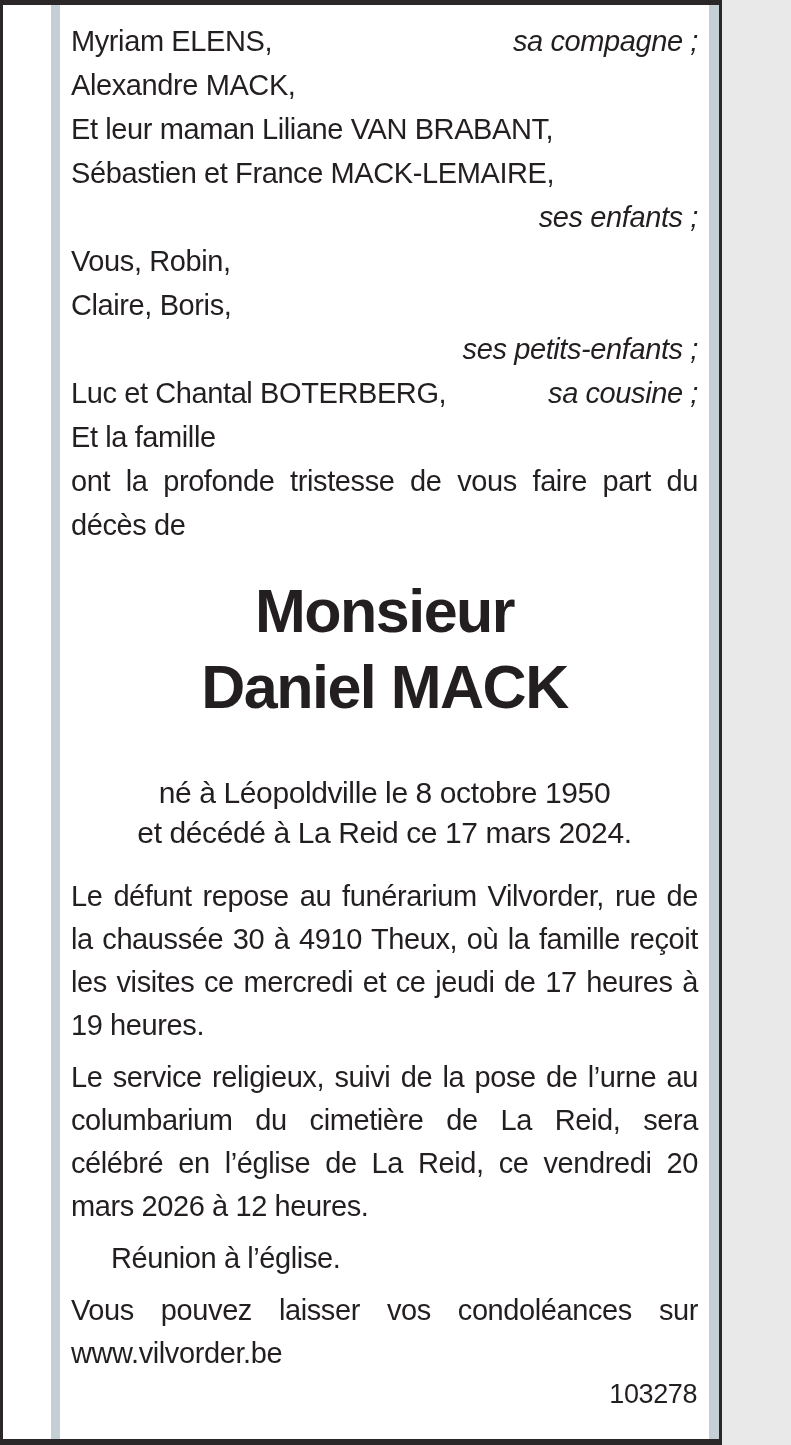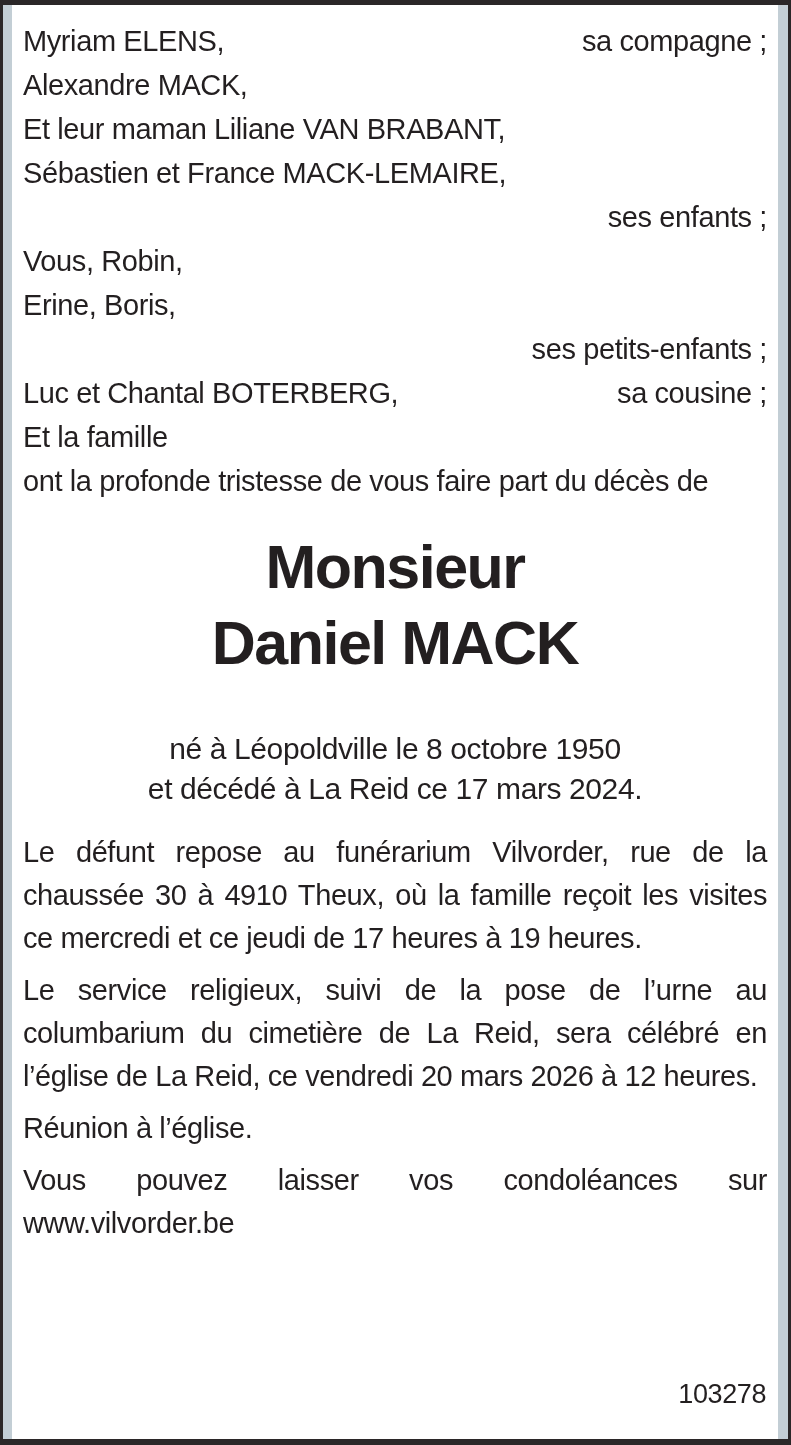--- a/index.html
+++ b/index.html
@@ -7,28 +7,29 @@
 
   html, body {
     width: 791px;
     background: #e9e9e9;
     font-family: "Liberation Sans", "DejaVu Sans", sans-serif;
   }
 
   
   .notice-card {
     position: relative;
-    width: 791px;
+    width: 722px;
     height: 1445px;
     background: #ffffff;
     border-top: 5px solid #2b2728;
     border-bottom: 6px solid #2b2728;
     border-left: 3px solid #2b2728;
     border-right: 3px solid #2b2728;
     overflow: hidden;
+    padding-left: 48px;
   }
 
   
   .notice-inner {
     position: relative;
     width: 100%;
     height: 100%;
     border-left: 9px solid #c3ced5;
     border-right: 10px solid #c3ced5;
     background: #ffffff;
@@ -40,21 +41,21 @@
   .family-row {
     display: flex;
     justify-content: space-between;
     align-items: baseline;
     font-size: 29px;
     line-height: 44px;
     letter-spacing: -0.4px;
     white-space: nowrap;
   }
   .family-name { text-align: left; }
-  .family-relation { text-align: right; }
+  .family-relation { font-style: italic; text-align: right; }
 
   
   .announcement {
     margin-top: 0;
     font-size: 29px;
     line-height: 44px;
     letter-spacing: -0.4px;
     text-align: justify;
     text-align-last: left;
   }
@@ -81,21 +82,21 @@
   
   .body-paragraphs { margin-top: 22px; }
   .body-paragraph {
     font-size: 29px;
     line-height: 43px;
     letter-spacing: -0.4px;
     text-align: justify;
     text-align-last: left;
     margin-top: 9px;
   }
-  .body-paragraph.no-justify { text-align: center; }
+  .body-paragraph.no-justify { text-align: center; margin-left: 40px; }
 
   
   .reference-number {
     position: absolute;
     right: 12px;
     bottom: 30px;
     font-size: 27px;
     line-height: 30px;
     letter-spacing: -0.4px;
   }
@@ -125,21 +126,21 @@
       </div>
       <div class="family-row">
         <span class="family-name"></span>
         <span class="family-relation">ses enfants ;</span>
       </div>
       <div class="family-row">
         <span class="family-name">Vous, Robin,</span>
         <span class="family-relation"></span>
       </div>
       <div class="family-row">
-        <span class="family-name">Erine, Boris,</span>
+        <span class="family-name">Claire, Boris,</span>
         <span class="family-relation"></span>
       </div>
       <div class="family-row">
         <span class="family-name"></span>
         <span class="family-relation">ses petits-enfants ;</span>
       </div>
       <div class="family-row">
         <span class="family-name">Luc et Chantal BOTERBERG,</span>
         <span class="family-relation">sa cousine ;</span>
       </div>

